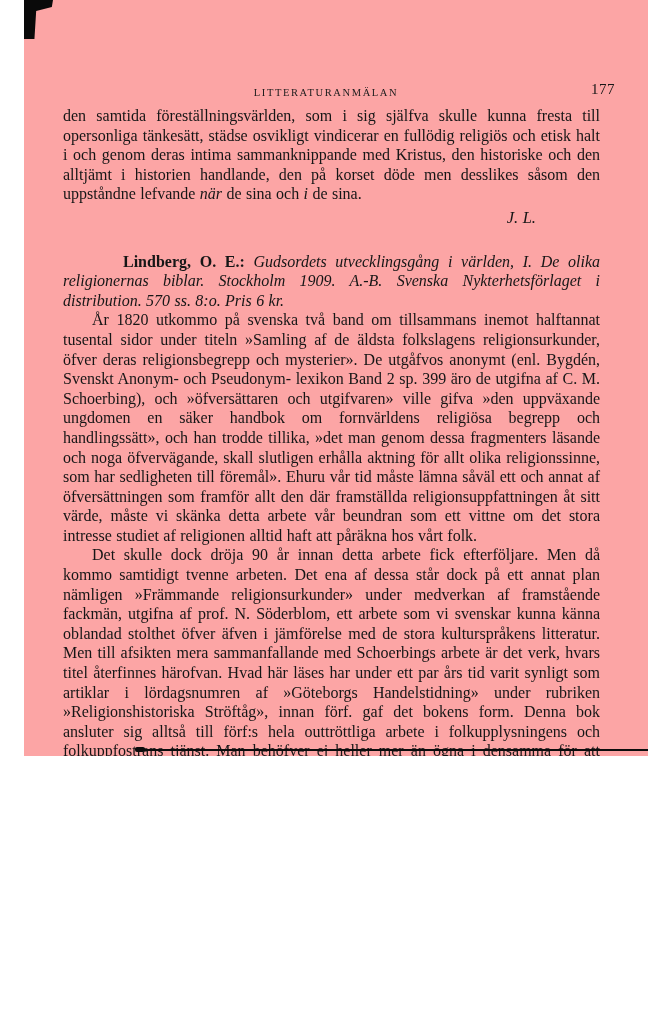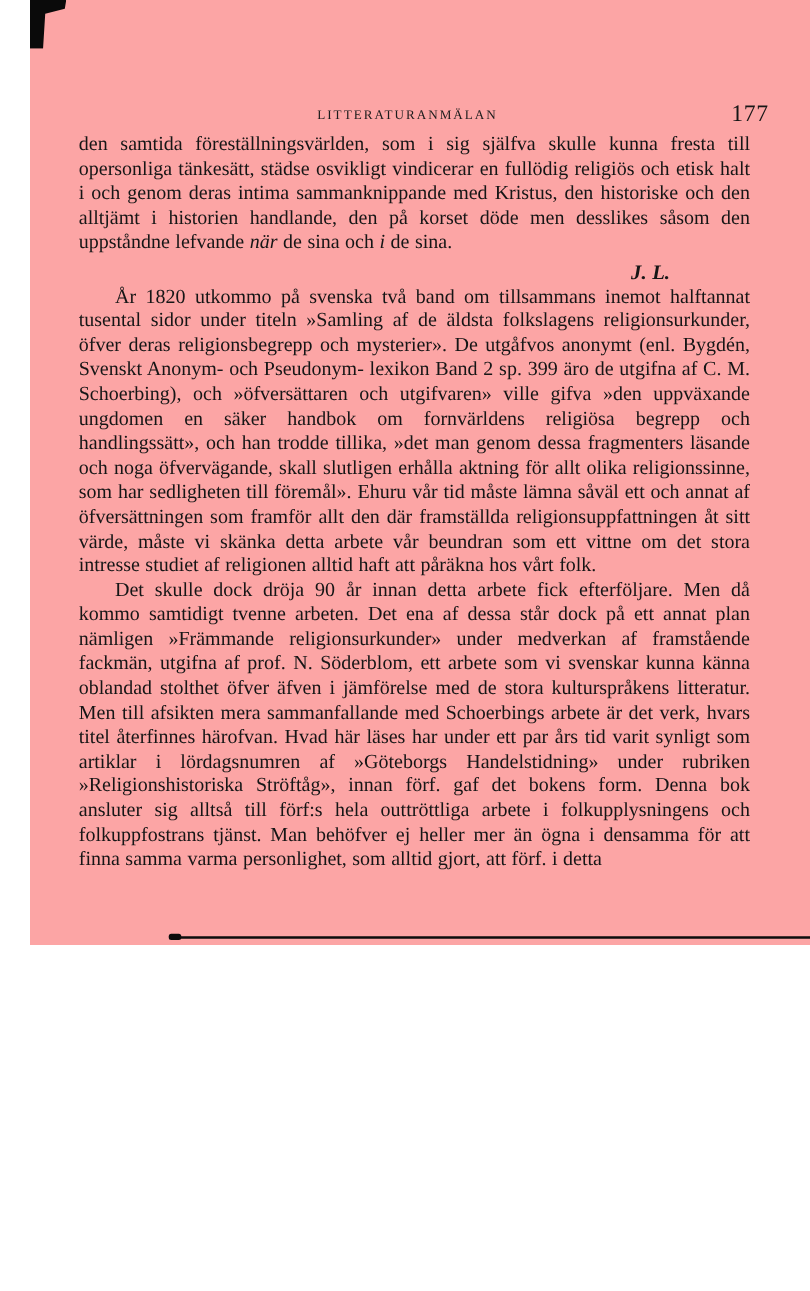--- a/index.html
+++ b/index.html
@@ -52,21 +52,21 @@
     top: 3px;
     font-size: 10.5px;
     letter-spacing: 1.6px;
     white-space: nowrap;
     color: #1c1c1c;
   }
   .page-number {
     position: absolute;
     right: 1px;
     top: -3px;
-    font-size: 19px;
+    font-size: 15px;
     letter-spacing: 0.5px;
   }
   .text-block {
     position: absolute;
     top: 106px;
     left: 39px;
     width: 537px;
     font-size: 16px;
     line-height: 19.6px;
     text-align: justify;
@@ -76,39 +76,39 @@
   }
   .para { text-align: justify; }
   .noindent { text-indent: 0; }
   .indent { text-indent: 29px; }
   .entry { text-indent: 60px; margin-top: 24px; }
   .signature {
     text-align: right;
     padding-right: 64px;
     margin-top: 4px;
     font-size: 16.5px;
-    font-weight: bold;
   }
   .it { font-style: italic; }
   .bd { font-weight: bold; font-style: normal; }
 </style>
 </head>
 <body>
 
 <div class="page">
 
   <div class="corner-mark"></div>
 
   <div class="running-head">
     <span class="head-title">LITTERATURANMÄLAN</span>
     <span class="page-number">177</span>
   </div>
 
   <div class="text-block">
       <p class="para noindent"><span>den samtida föreställningsvärlden, som i sig själfva skulle kunna fresta till opersonliga tänkesätt, städse osvikligt vindicerar en fullödig religiös och etisk halt i och genom deras intima sammanknippande med Kristus, den historiske och den alltjämt i historien handlande, den på korset döde men desslikes såsom den uppståndne lefvande </span><span class="it">när</span><span> de sina och </span><span class="it">i</span><span> de sina.</span></p>
       <p class="para signature"><span class="it">J. L.</span></p>
+      <p class="para entry"><span class="bd">Lindberg, O. E.: </span><span class="it">Gudsordets utvecklingsgång i världen, I. De olika religionernas biblar. Stockholm 1909. A.-B. Svenska Nykterhetsförlaget i distribution. 570 ss. 8:o. Pris 6 kr.</span></p>
       <p class="para indent"><span>År 1820 utkommo på svenska två band om tillsammans inemot halftannat tusental sidor under titeln »Samling af de äldsta folkslagens religionsurkunder, öfver deras religionsbegrepp och mysterier». De utgåfvos anonymt (enl. Bygdén, Svenskt Anonym- och Pseudonym- lexikon Band 2 sp. 399 äro de utgifna af C. M. Schoerbing), och »öfversättaren och utgifvaren» ville gifva »den uppväxande ungdomen en säker handbok om fornvärldens religiösa begrepp och handlingssätt», och han trodde tillika, »det man genom dessa fragmenters läsande och noga öfvervägande, skall slutligen erhålla aktning för allt olika religionssinne, som har sedligheten till föremål». Ehuru vår tid måste lämna såväl ett och annat af öfversättningen som framför allt den där framställda religionsuppfattningen åt sitt värde, måste vi skänka detta arbete vår beundran som ett vittne om det stora intresse studiet af religionen alltid haft att påräkna hos vårt folk.</span></p>
       <p class="para indent"><span>Det skulle dock dröja 90 år innan detta arbete fick efterföljare. Men då kommo samtidigt tvenne arbeten. Det ena af dessa står dock på ett annat plan nämligen »Främmande religionsurkunder» under medverkan af framstående fackmän, utgifna af prof. N. Söderblom, ett arbete som vi svenskar kunna känna oblandad stolthet öfver äfven i jämförelse med de stora kulturspråkens litteratur. Men till afsikten mera sammanfallande med Schoerbings arbete är det verk, hvars titel återfinnes härofvan. Hvad här läses har under ett par års tid varit synligt som artiklar i lördagsnumren af »Göteborgs Handelstidning» under rubriken »Religionshistoriska Ströftåg», innan förf. gaf det bokens form. Denna bok ansluter sig alltså till förf:s hela outtröttliga arbete i folkupplysningens och folkuppfostrans tjänst. Man behöfver ej heller mer än ögna i densamma för att finna samma varma personlighet, som alltid gjort, att förf. i detta</span></p>
     </div>
 
   <div class="bottom-line"></div>
 
 </div>
 
 </body></html>

